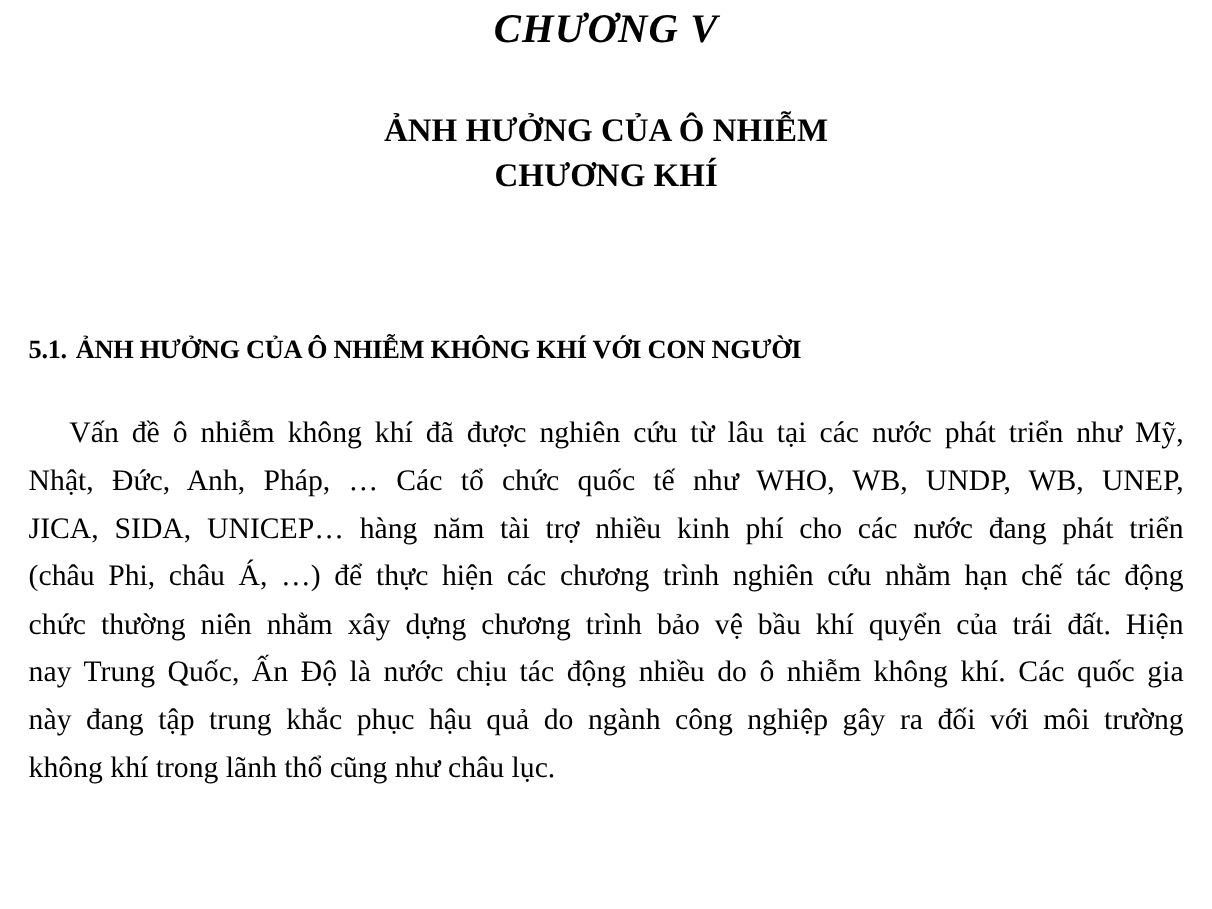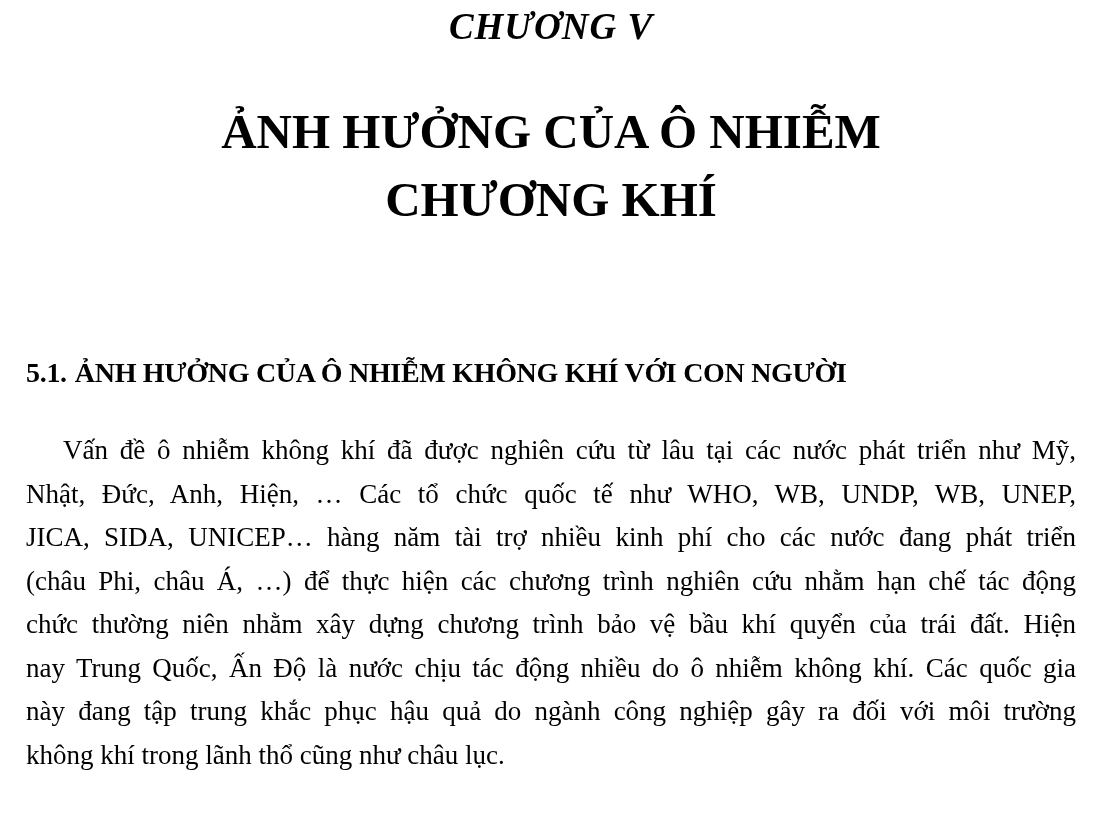--- a/index.html
+++ b/index.html
@@ -22,27 +22,27 @@
     padding-top: 5px;
     text-align: center;
     font-size: 37px;
     font-weight: bold;
     font-style: italic;
     letter-spacing: 1px;
   }
   .chapter-title {
     margin: 50px 0 0 0;
     text-align: center;
-    font-size: 49px;
+    font-size: 30px;
     font-weight: bold;
     line-height: 1.38;
   }
   .section-heading {
     margin: 124px 0 0 0;
-    font-size: 28px;
+    font-size: 24px;
     font-weight: bold;
     letter-spacing: -0.3px;
     white-space: nowrap;
   }
   .section-heading .sec-num { margin-right: 8px; }
   .body-paragraph {
     margin-top: 40px;
     font-size: 27px;
     line-height: 43.5px;
   }
@@ -64,21 +64,21 @@
     <div>ẢNH HƯỞNG CỦA Ô NHIỄM</div>
     <div>CHƯƠNG KHÍ</div>
   </h1>
 
   <h2 class="section-heading">
     <span class="sec-num">5.1.</span><span>ẢNH HƯỞNG CỦA Ô NHIỄM KHÔNG KHÍ VỚI CON NGƯỜI</span>
   </h2>
 
   <div class="body-paragraph">
     <div class="pline">Vấn đề ô nhiễm không khí đã được nghiên cứu từ lâu tại các nước phát triển như Mỹ,</div>
-    <div class="pline">Nhật, Đức, Anh, Hiện, … Các tổ chức quốc tế như WHO, WB, UNDP, WB, UNEP,</div>
+    <div class="pline">Nhật, Đức, Anh, Pháp, … Các tổ chức quốc tế như WHO, WB, UNDP, WB, UNEP,</div>
     <div class="pline">JICA, SIDA, UNICEP… hàng năm tài trợ nhiều kinh phí cho các nước đang phát triển</div>
     <div class="pline">(châu Phi, châu Á, …) để thực hiện các chương trình nghiên cứu nhằm hạn chế tác động</div>
     <div class="pline">chức thường niên nhằm xây dựng chương trình bảo vệ bầu khí quyển của trái đất. Hiện</div>
     <div class="pline">nay Trung Quốc, Ấn Độ là nước chịu tác động nhiều do ô nhiễm không khí. Các quốc gia</div>
     <div class="pline">này đang tập trung khắc phục hậu quả do ngành công nghiệp gây ra đối với môi trường</div>
     <div class="pline">không khí trong lãnh thổ cũng như châu lục.</div>
   </div>
 
 </div>
 

